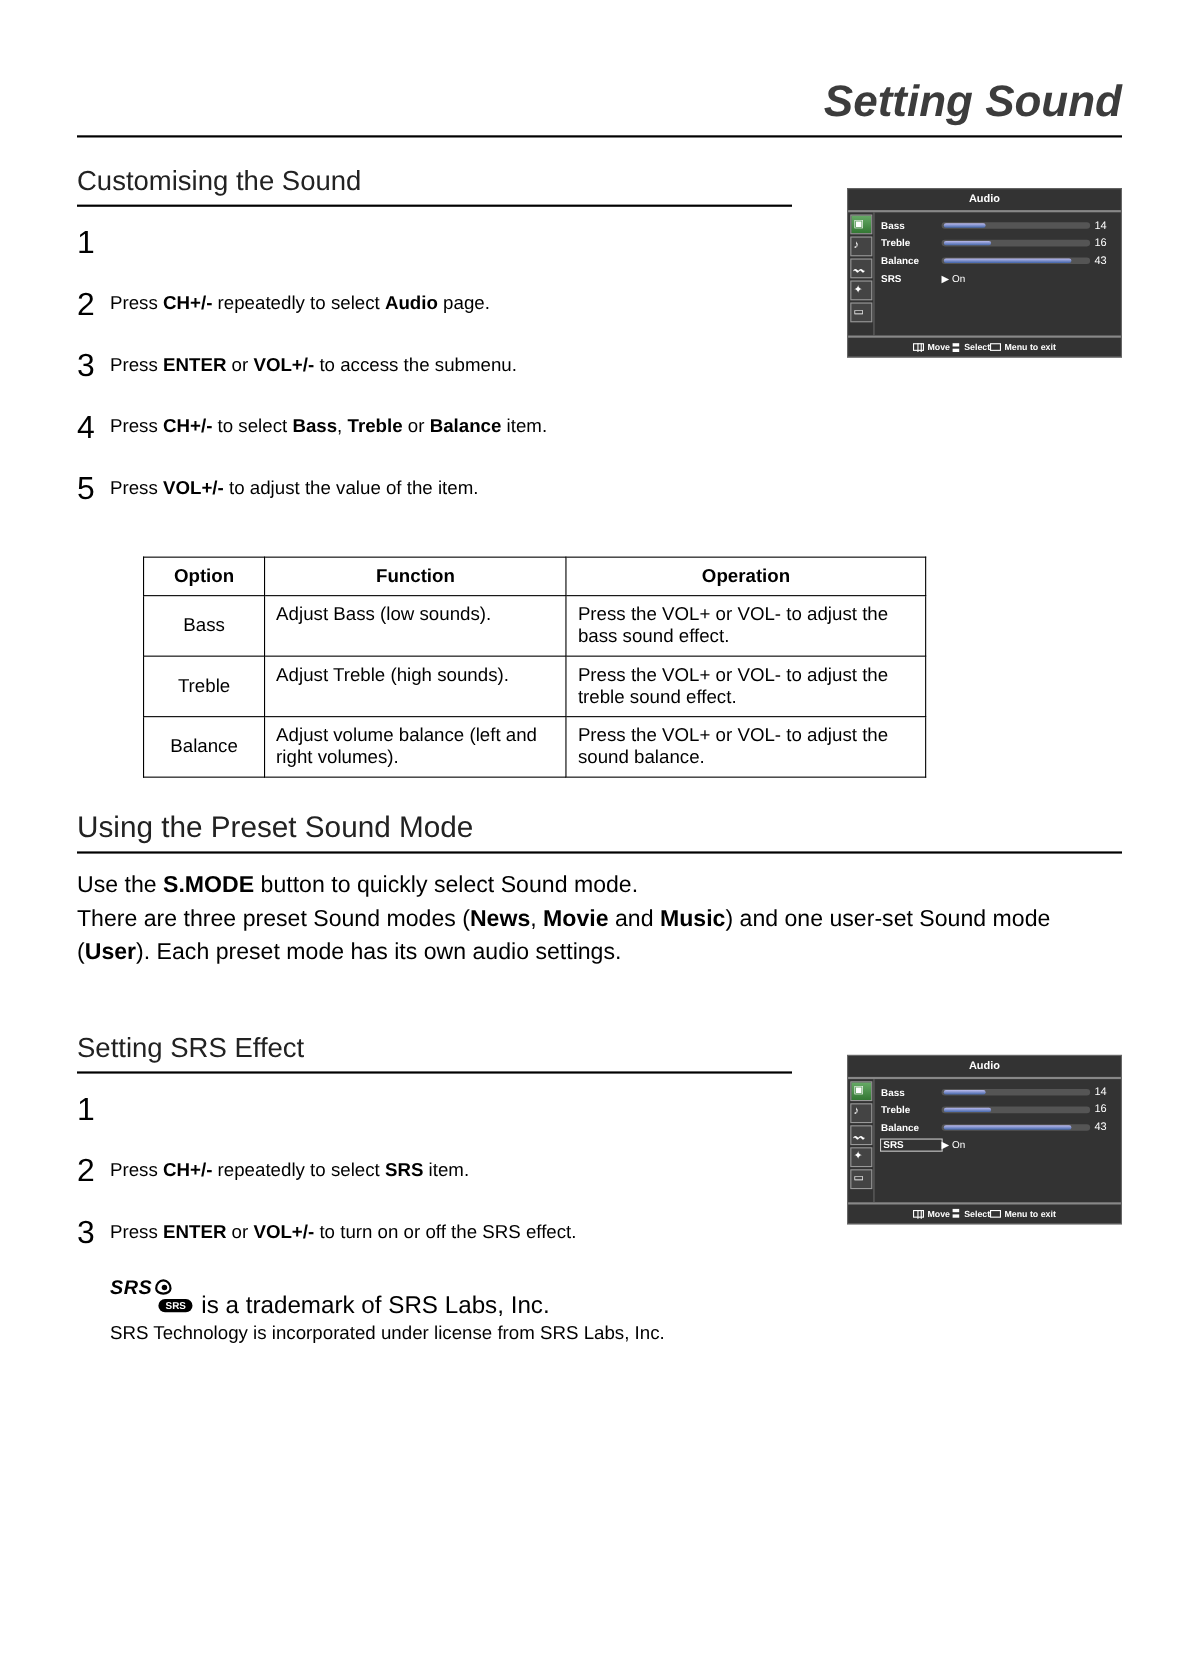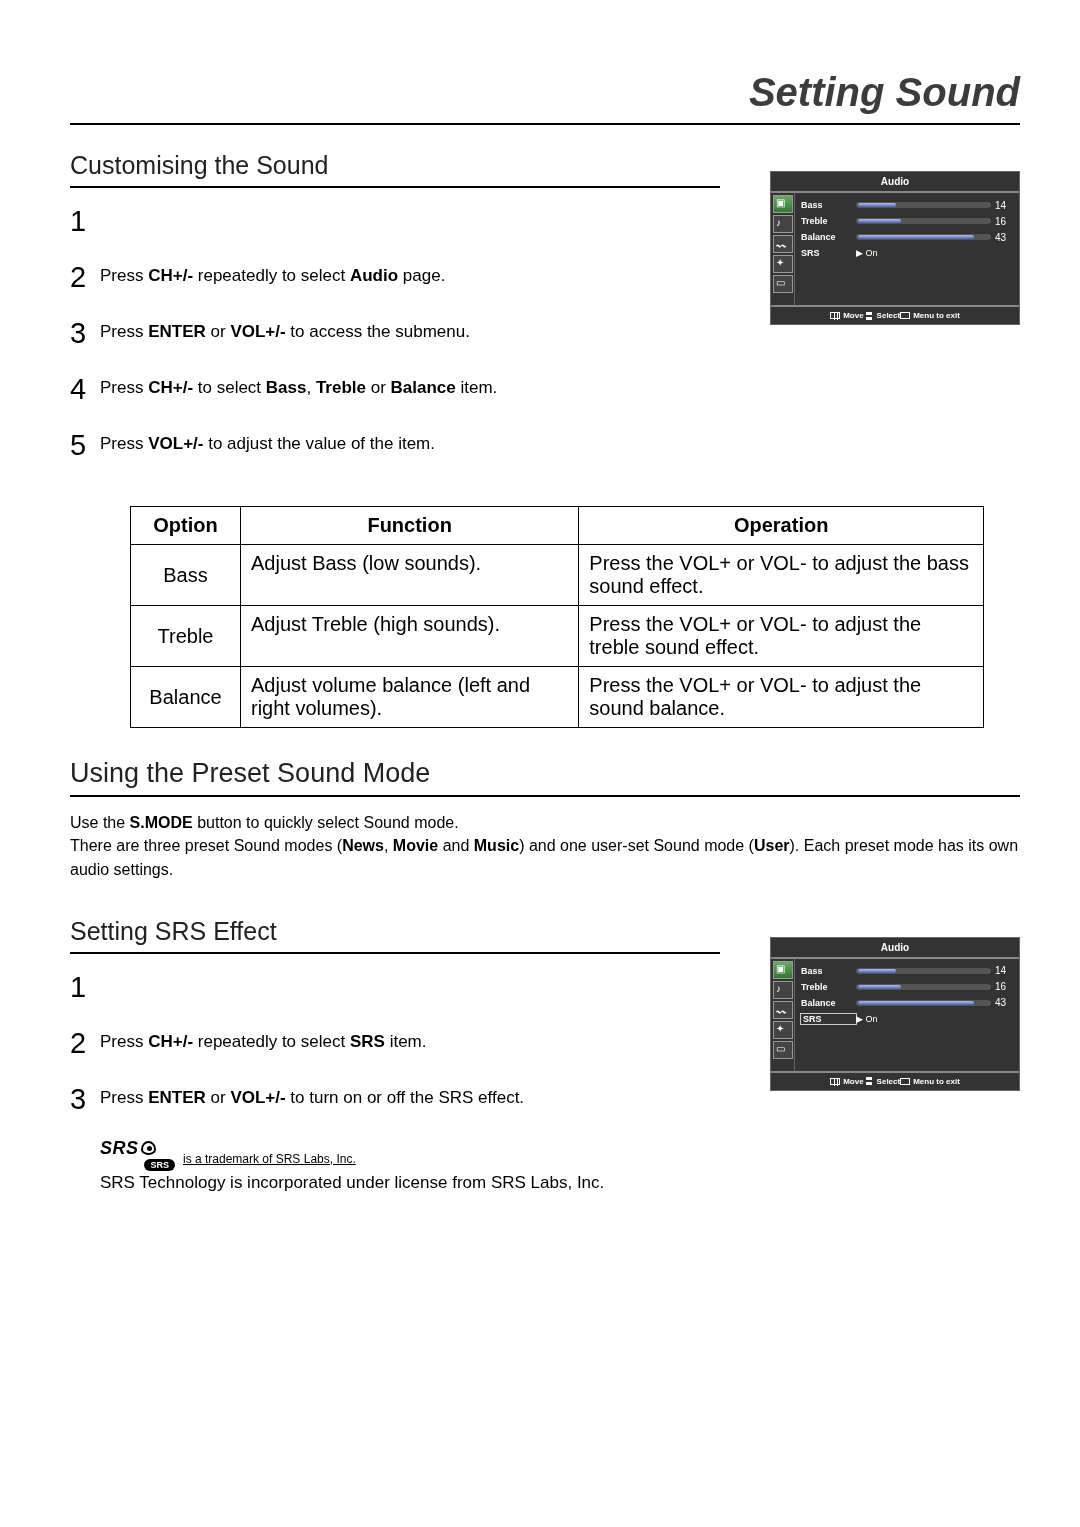--- a/index.html
+++ b/index.html
@@ -30,26 +30,26 @@
   .osd-foot-item { display:flex; align-items:center; gap:3px; }
   .osd-foot-item .ic1 { width:10px; height:7px; border:1px solid #fff; display:inline-block; position:relative; }
   .osd-foot-item .ic1::before { content:""; position:absolute; left:3px; top:-1px; width:1px; height:8px; background:#fff; }
   .osd-foot-item .ic1::after { content:""; position:absolute; left:6px; top:-1px; width:1px; height:8px; background:#fff; }
   .osd-foot-item .ic2 { width:10px; height:8px; display:inline-block; position:relative; }
   .osd-foot-item .ic2::before { content:""; position:absolute; left:2px; top:0; width:6px; height:3px; background:#fff; }
   .osd-foot-item .ic2::after { content:""; position:absolute; left:2px; top:5px; width:6px; height:3px; background:#fff; }
   .osd-foot-item .ic3 { width:10px; height:7px; border:1px solid #fff; display:inline-block; }
   .osd-mockicon { width:14px; height:14px; display:inline-block; }
 
-  table.sound-table { border-collapse: collapse; width: 854px; margin: 8px 0 30px 60px; font-size: 20px; }
+  table.sound-table { border-collapse: collapse; width: 712px; margin: 8px 0 30px 60px; font-size: 17px; }
   table.sound-table th, table.sound-table td { border: 1px solid #000; padding: 7px 10px; vertical-align: top; text-align: left; }
   table.sound-table th { font-weight: bold; text-align: center; }
   table.sound-table td:first-child { text-align: center; vertical-align: middle; width: 110px; }
   .full-divider { border-bottom: 2px solid #000; margin-bottom: 14px; width: 100%; }
-  .para { font-size: 16px; line-height: 1.45; margin-bottom: 36px; }
+  .para { font-size: 21px; line-height: 1.45; margin-bottom: 57px; }
   .srs-logo-block { display: flex; align-items: flex-start; gap: 8px; margin-top: 6px; margin-bottom: 2px; }
   .srs-logo { width: 75px; }
   .srs-logo .line1 { font-weight: 900; font-style: italic; font-size: 18px; letter-spacing: 0.5px; display:flex; align-items:center; gap:2px; }
   .srs-logo .circ { width: 15px; height: 14px; border: 2px solid #000; border-radius: 50% 50% 50% 50% / 60% 60% 40% 40%; display:inline-block; position:relative; }
   .srs-logo .circ::after { content:""; position:absolute; left:4px; top:3px; width:5px; height:5px; background:#000; border-radius:50%; }
   .srs-logo .line2 { display:flex; justify-content:flex-end; }
   .srs-pill { background:#000; color:#fff; font-size:9px; font-weight:bold; padding:1px 6px; border-radius:6px; display:inline-block; }
   .section-title-full { font-size: 27px; font-weight: 400; color: #222; margin-bottom: 6px; }
 </style>
 </head>
@@ -200,21 +200,21 @@
     <div class="srs-logo-block" style="margin-left:30px;">
       <div class="srs-logo">
         <div class="line1">
             <span>SRS</span>
             <span class="circ"></span>
           </div>
         <div class="line2">
             <span class="srs-pill">SRS</span>
           </div>
       </div>
-      <div style="padding-top:14px; font-size:12px;text-decoration:underline;">
+      <div style="padding-top:14px; font-size:22px;">
         <span> is a trademark of SRS Labs, Inc.</span>
       </div>
     </div>
     <div style="margin-left:30px; font-size:17px;">SRS Technology is incorporated under license from SRS Labs, Inc.</div>
   </div>
 
   <div class="osd" style="margin-top:20px;">
     <div class="osd-title">Audio</div>
     <div class="osd-body">
       <div class="osd-tabs">

